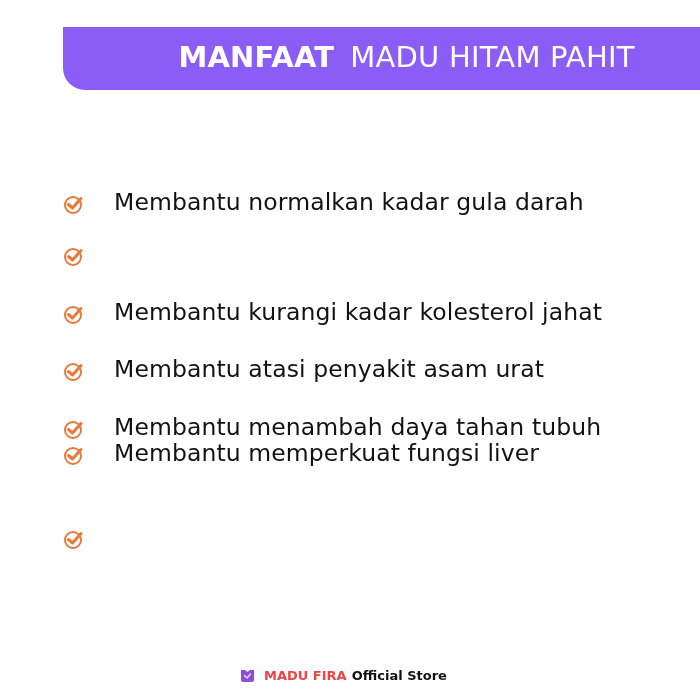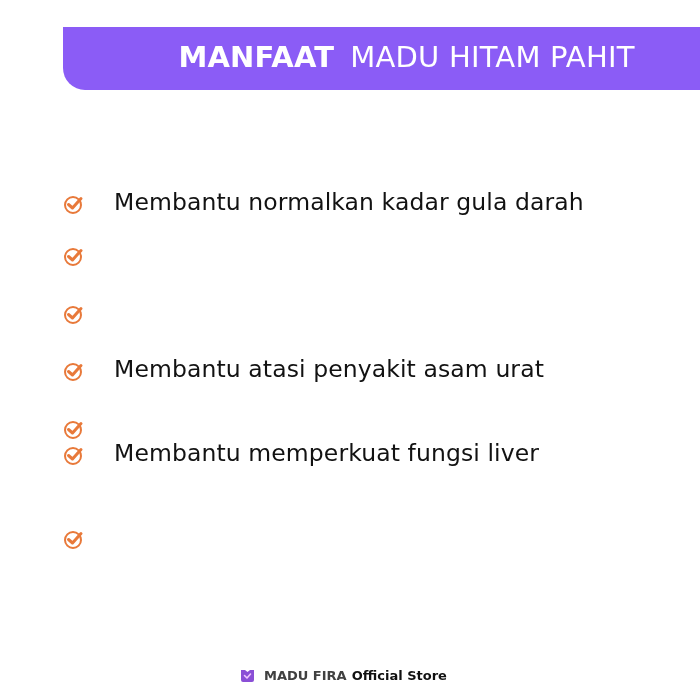--- a/index.html
+++ b/index.html
@@ -82,21 +82,21 @@
     .store-icon {
       width: 15px;
       height: 15px;
       display: inline-block;
       flex: 0 0 15px;
     }
     .footer-brand {
       margin-left: 9px;
       font-size: 13px;
       font-weight: bold;
-      color: #404040;
+      color: #ef4444;
       white-space: nowrap;
     }
     .footer-tag {
       margin-left: 5px;
       font-size: 13px;
       font-weight: 600;
       color: #111111;
       white-space: nowrap;
       text-align: right;
     }
@@ -131,39 +131,41 @@
     </span>
   </div>
 
   <div class="item" style="top:296px">
     <span class="check-icon">
       <svg width="24" height="24" viewBox="0 0 24 24">
           <circle cx="11" cy="13" r="8" fill="none" stroke="#e8793a" stroke-width="2"></circle>
           <path d="M6.5 12.5 L10.5 16 L19 6.5" fill="none" stroke="#e8793a" stroke-width="3" stroke-linecap="round" stroke-linejoin="round"></path>
         </svg>
     </span>
+    <span class="item-text">Membantu kurangi kadar kolesterol jahat</span>
   </div>
 
   <div class="item" style="top:353px">
     <span class="check-icon">
       <svg width="24" height="24" viewBox="0 0 24 24">
           <circle cx="11" cy="13" r="8" fill="none" stroke="#e8793a" stroke-width="2"></circle>
           <path d="M6.5 12.5 L10.5 16 L19 6.5" fill="none" stroke="#e8793a" stroke-width="3" stroke-linecap="round" stroke-linejoin="round"></path>
         </svg>
     </span>
     <span class="item-text">Membantu atasi penyakit asam urat</span>
   </div>
 
   <div class="item" style="top:411px">
     <span class="check-icon">
       <svg width="24" height="24" viewBox="0 0 24 24">
           <circle cx="11" cy="13" r="8" fill="none" stroke="#e8793a" stroke-width="2"></circle>
           <path d="M6.5 12.5 L10.5 16 L19 6.5" fill="none" stroke="#e8793a" stroke-width="3" stroke-linecap="round" stroke-linejoin="round"></path>
         </svg>
     </span>
+    <span class="item-text">Membantu menambah daya tahan tubuh</span>
   </div>
 
   <div class="item" style="top:437px">
     <span class="check-icon">
       <svg width="24" height="24" viewBox="0 0 24 24">
           <circle cx="11" cy="13" r="8" fill="none" stroke="#e8793a" stroke-width="2"></circle>
           <path d="M6.5 12.5 L10.5 16 L19 6.5" fill="none" stroke="#e8793a" stroke-width="3" stroke-linecap="round" stroke-linejoin="round"></path>
         </svg>
     </span>
     <span class="item-text">Membantu memperkuat fungsi liver</span>

